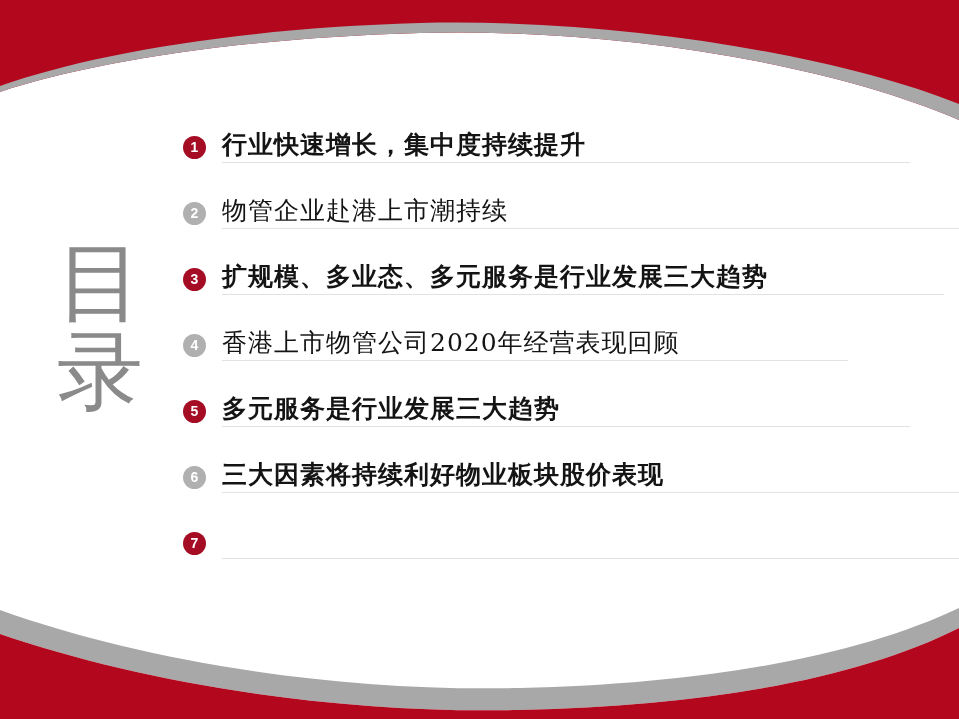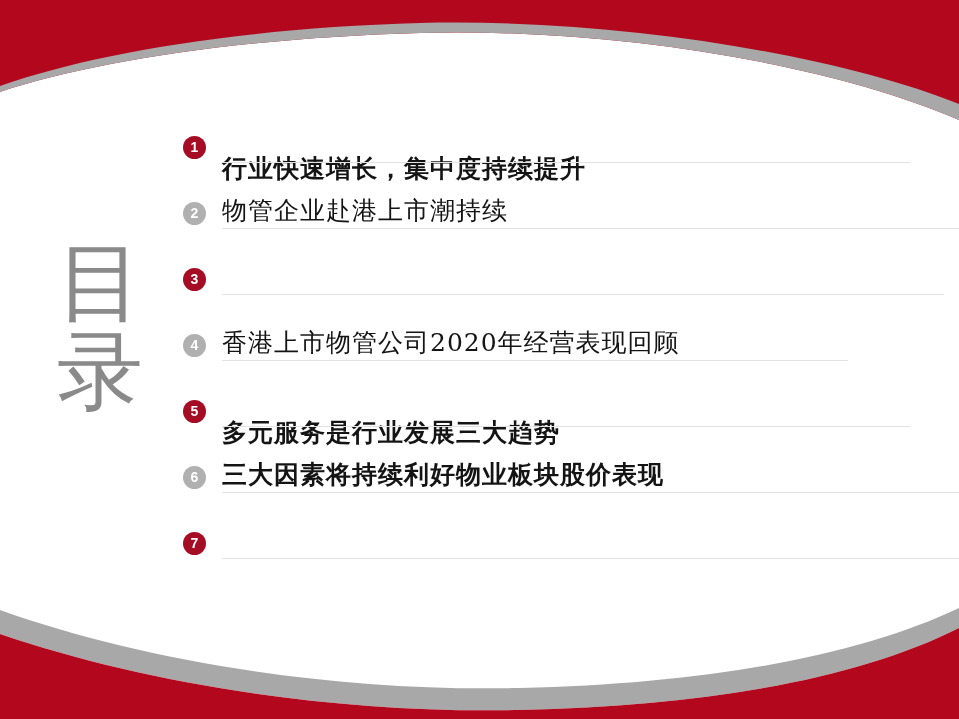--- a/index.html
+++ b/index.html
@@ -80,21 +80,20 @@
     top: 0;
     font-family: "DejaVu Serif", "Liberation Serif", serif;
     font-size: 25px;
     line-height: 34px;
     color: #141414;
     letter-spacing: 1px;
     white-space: nowrap;
   }
   .toc-text.bold {
     font-weight: bold;
-    margin-top: 24px;
   }
   .rule {
     position: absolute;
     left: 39px;
     top: 34px;
     height: 1px;
     background: #e2e2e2;
   }
 </style>
 </head>
@@ -132,20 +131,21 @@
     </div>
 
     <div class="toc-item">
       <div class="badge muted" style="background: rgb(176, 176, 176);">2</div>
       <div class="toc-text" style="font-weight: normal; text-align: center;">物管企业赴港上市潮持续</div>
       <div class="rule" style="width:744px"></div>
     </div>
 
     <div class="toc-item">
       <div class="badge accent" style="background: rgb(165, 13, 36);">3</div>
+      <div class="toc-text bold" style="font-weight: bold;">扩规模、多业态、多元服务是行业发展三大趋势</div>
       <div class="rule" style="width:722px"></div>
     </div>
 
     <div class="toc-item">
       <div class="badge muted" style="background: rgb(176, 176, 176);">4</div>
       <div class="toc-text" style="font-weight: normal;">香港上市物管公司2020年经营表现回顾</div>
       <div class="rule" style="width:626px"></div>
     </div>
 
     <div class="toc-item">

